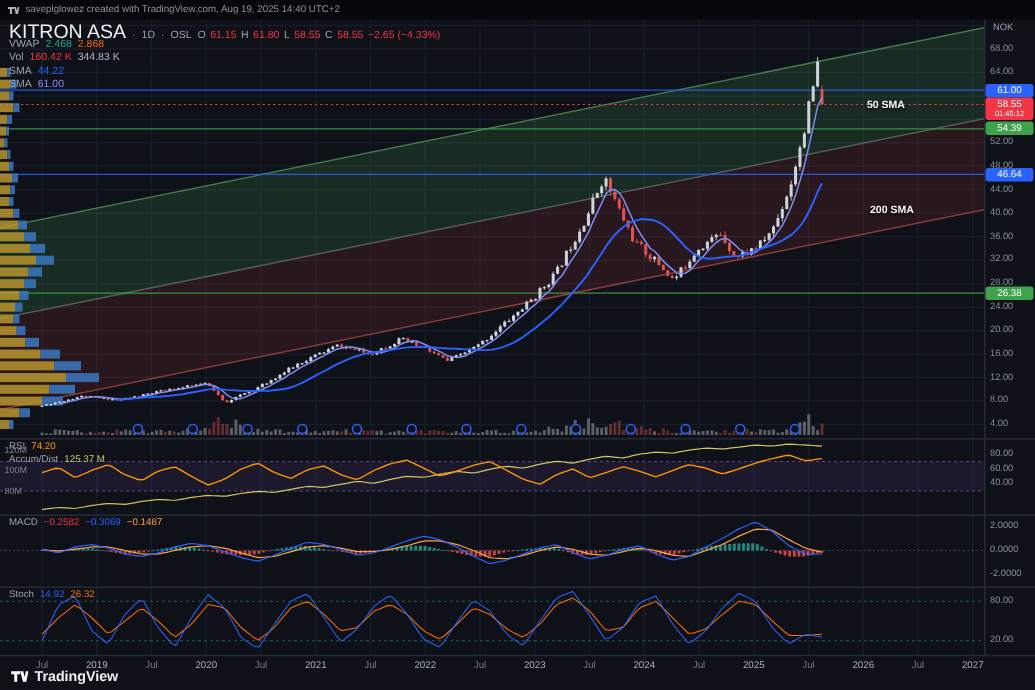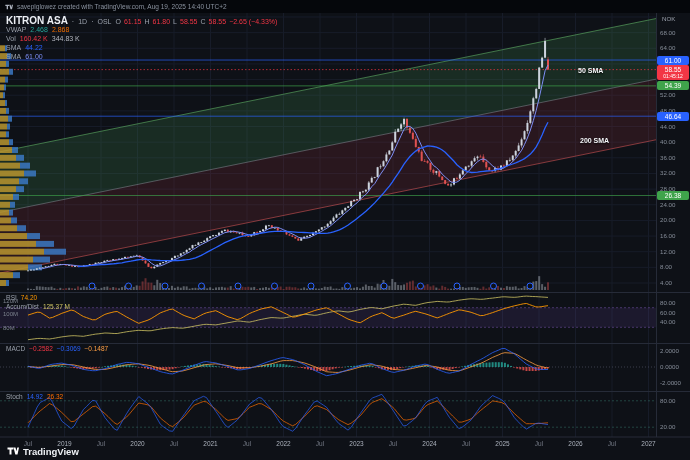--- a/index.html
+++ b/index.html
@@ -3,21 +3,21 @@
 <meta charset="utf-8">
 <style>
   *{margin:0;padding:0;box-sizing:border-box}
   html,body{background:#000;font-family:"Liberation Sans",sans-serif}
   #app{position:relative;width:690px;height:460px;background:#0e1117;overflow:hidden}
   .attribution{position:absolute;top:0;left:0;right:0;height:13px;background:#05070b;display:flex;align-items:center;gap:4px;padding:0 5px;font-size:6.5px;color:#8b93a0;z-index:6;white-space:nowrap}
   #cv{position:absolute;left:0;top:0;width:690px;height:460px}
   .axis-hit{position:absolute;z-index:1}
   .legend{position:absolute;left:6px;top:16px;z-index:3;font-size:7px;color:#d7dce4}
   .lrow{display:flex;gap:4px;align-items:baseline;height:9px;line-height:9px;white-space:nowrap}
-  .sym{font-size:10px;font-weight:bold;color:#eceff4}
+  .sym{font-size:13px;font-weight:normal;color:#eceff4}
   .dim{color:#9aa0ab}
   .ptick{position:absolute;left:660px;font-size:6.2px;color:#868d99;z-index:2;line-height:7px}
   .curr{position:absolute;left:662px;top:15px;font-size:6.2px;color:#9aa0ab;z-index:2}
   .ttick{position:absolute;top:440px;font-size:6.5px;color:#747a85;transform:translateX(-50%);z-index:2}
   .ttick.major{color:#aab0bb}
   .badge{position:absolute;left:657px;width:32px;font-size:6.5px;color:#fff;text-align:center;border-radius:2px;z-index:4;line-height:9px}
   .badge .cd{font-size:5px;line-height:5px;padding-bottom:1px}
   .sma-label{position:absolute;font-size:7px;font-weight:bold;color:#f5f7fa;z-index:3;text-shadow:0 1px 2px rgba(0,0,0,.85)}
   #sma50{left:578px;top:67px}
   #sma200{left:580px;top:137px}

